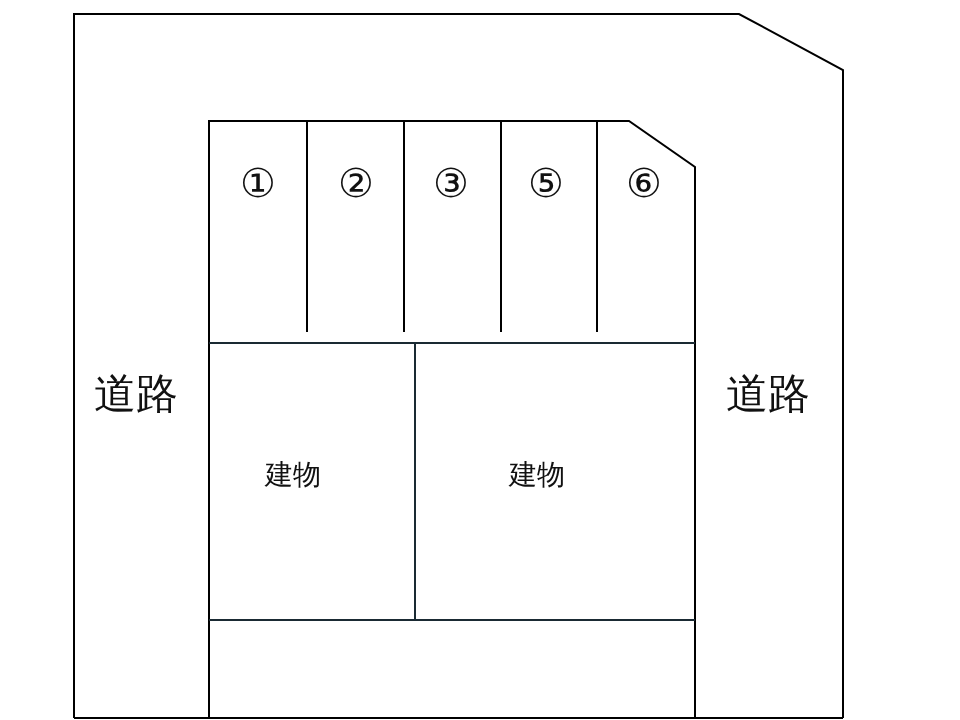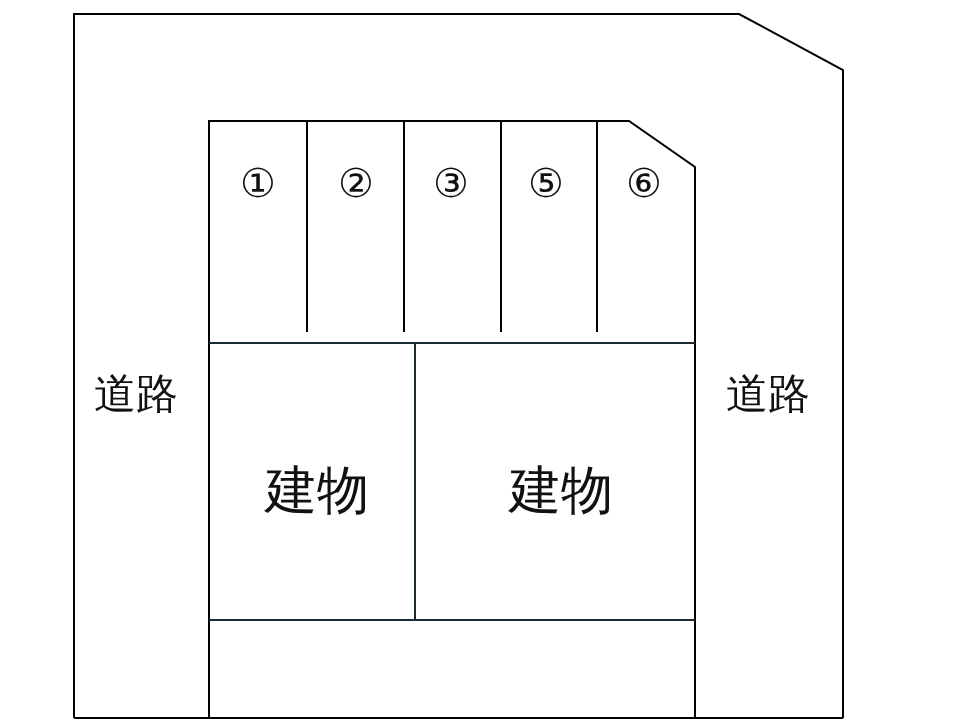--- a/index.html
+++ b/index.html
@@ -1,20 +1,20 @@
 <!DOCTYPE html>
 <html><head>
   <meta charset="utf-8">
   <style>
     html, body { margin: 0; padding: 0; background: #ffffff; }
     body { width: 960px; height: 720px; overflow: hidden; position: relative; font-family: "DejaVu Sans", sans-serif; }
     svg { position: absolute; left: 0; top: 0; }
     .label { position: absolute; color: #111; font-family: "DejaVu Sans", sans-serif; white-space: nowrap; }
     .road { font-size: 42px; }
-    .bldg { font-size: 52px; }
+    .bldg { font-size: 28px; }
     .slot { font-size: 40px; transform: translateX(-50%); }
   </style>
 </head>
 <body>
 
 <svg width="960" height="720" viewBox="0 0 960 720">
 
   <polyline points="74,718 74,14 739,14 843,70 843,718" fill="none" stroke="#000" stroke-width="2"></polyline>
   <line x1="74" y1="718" x2="843" y2="718" stroke="#000" stroke-width="2"></line>
 

